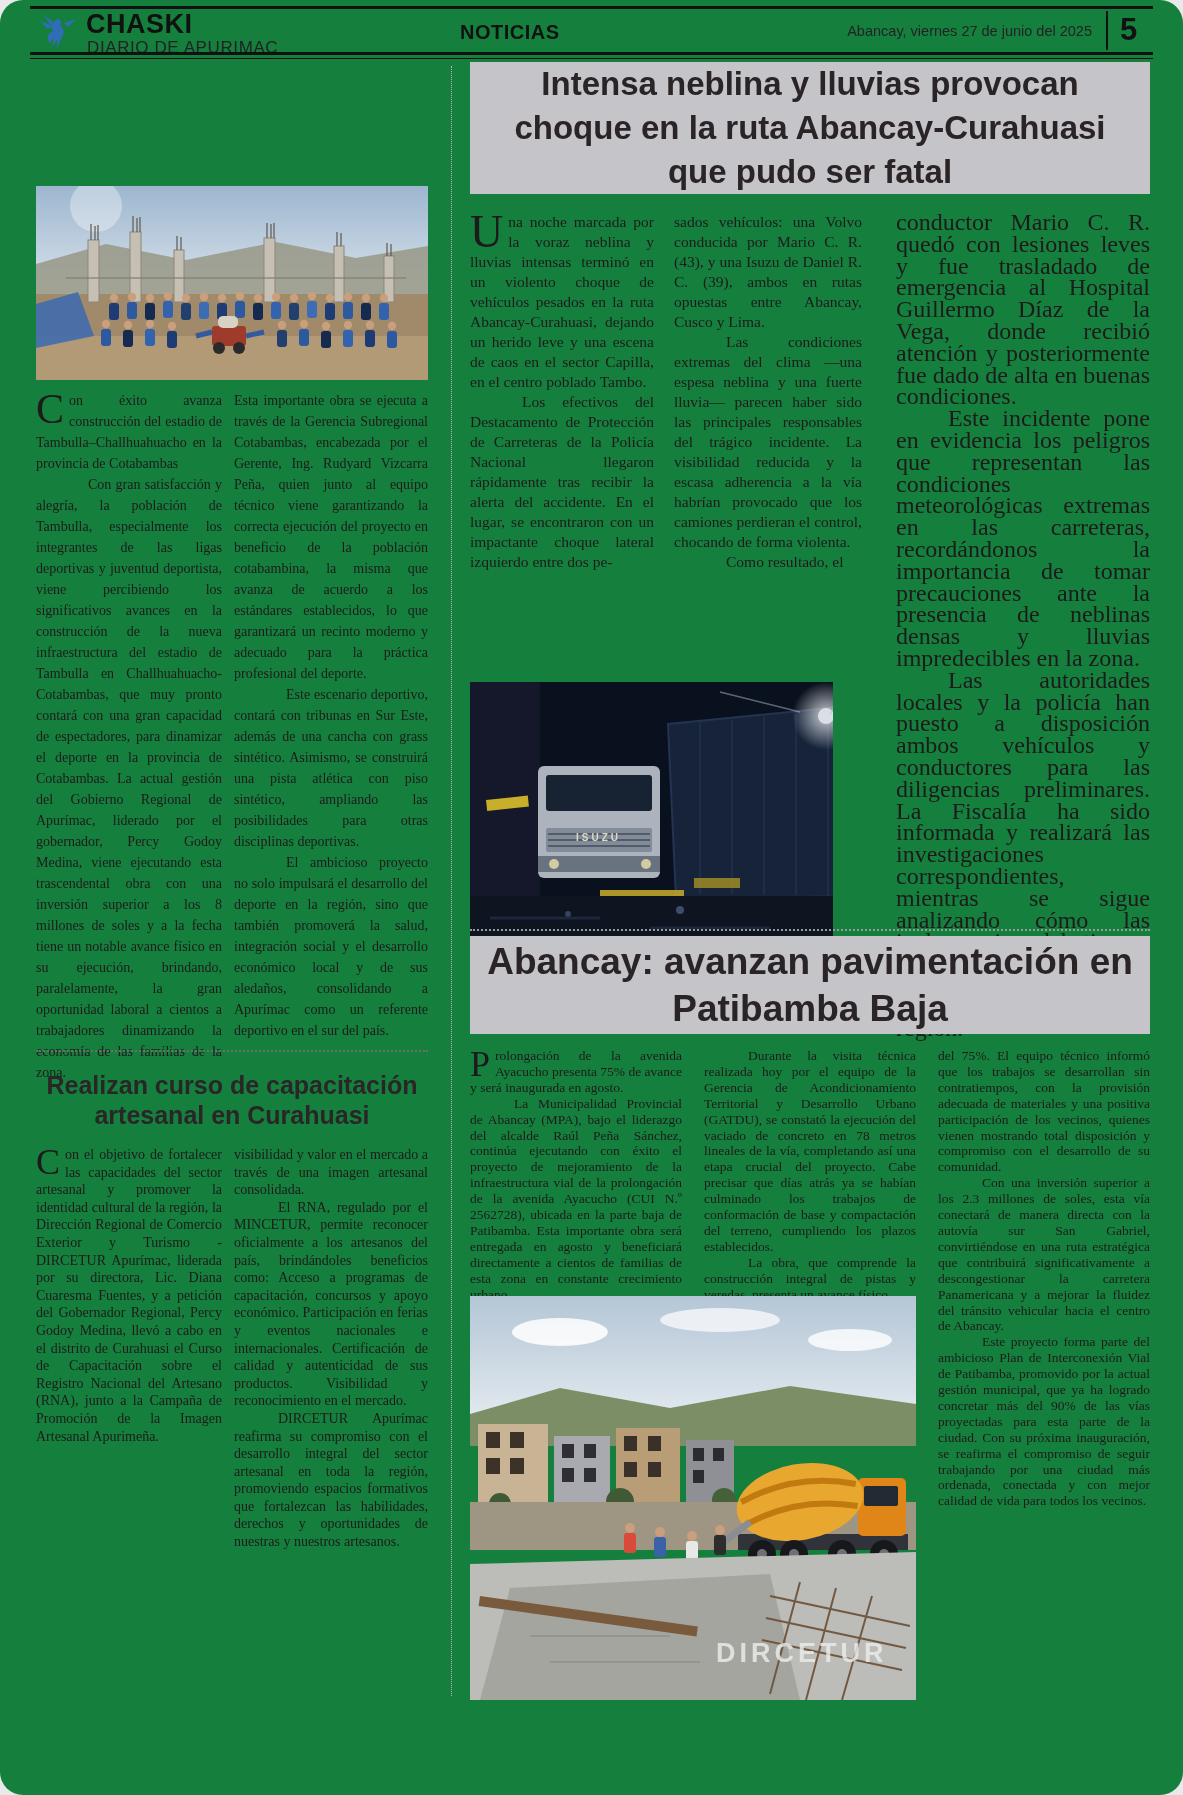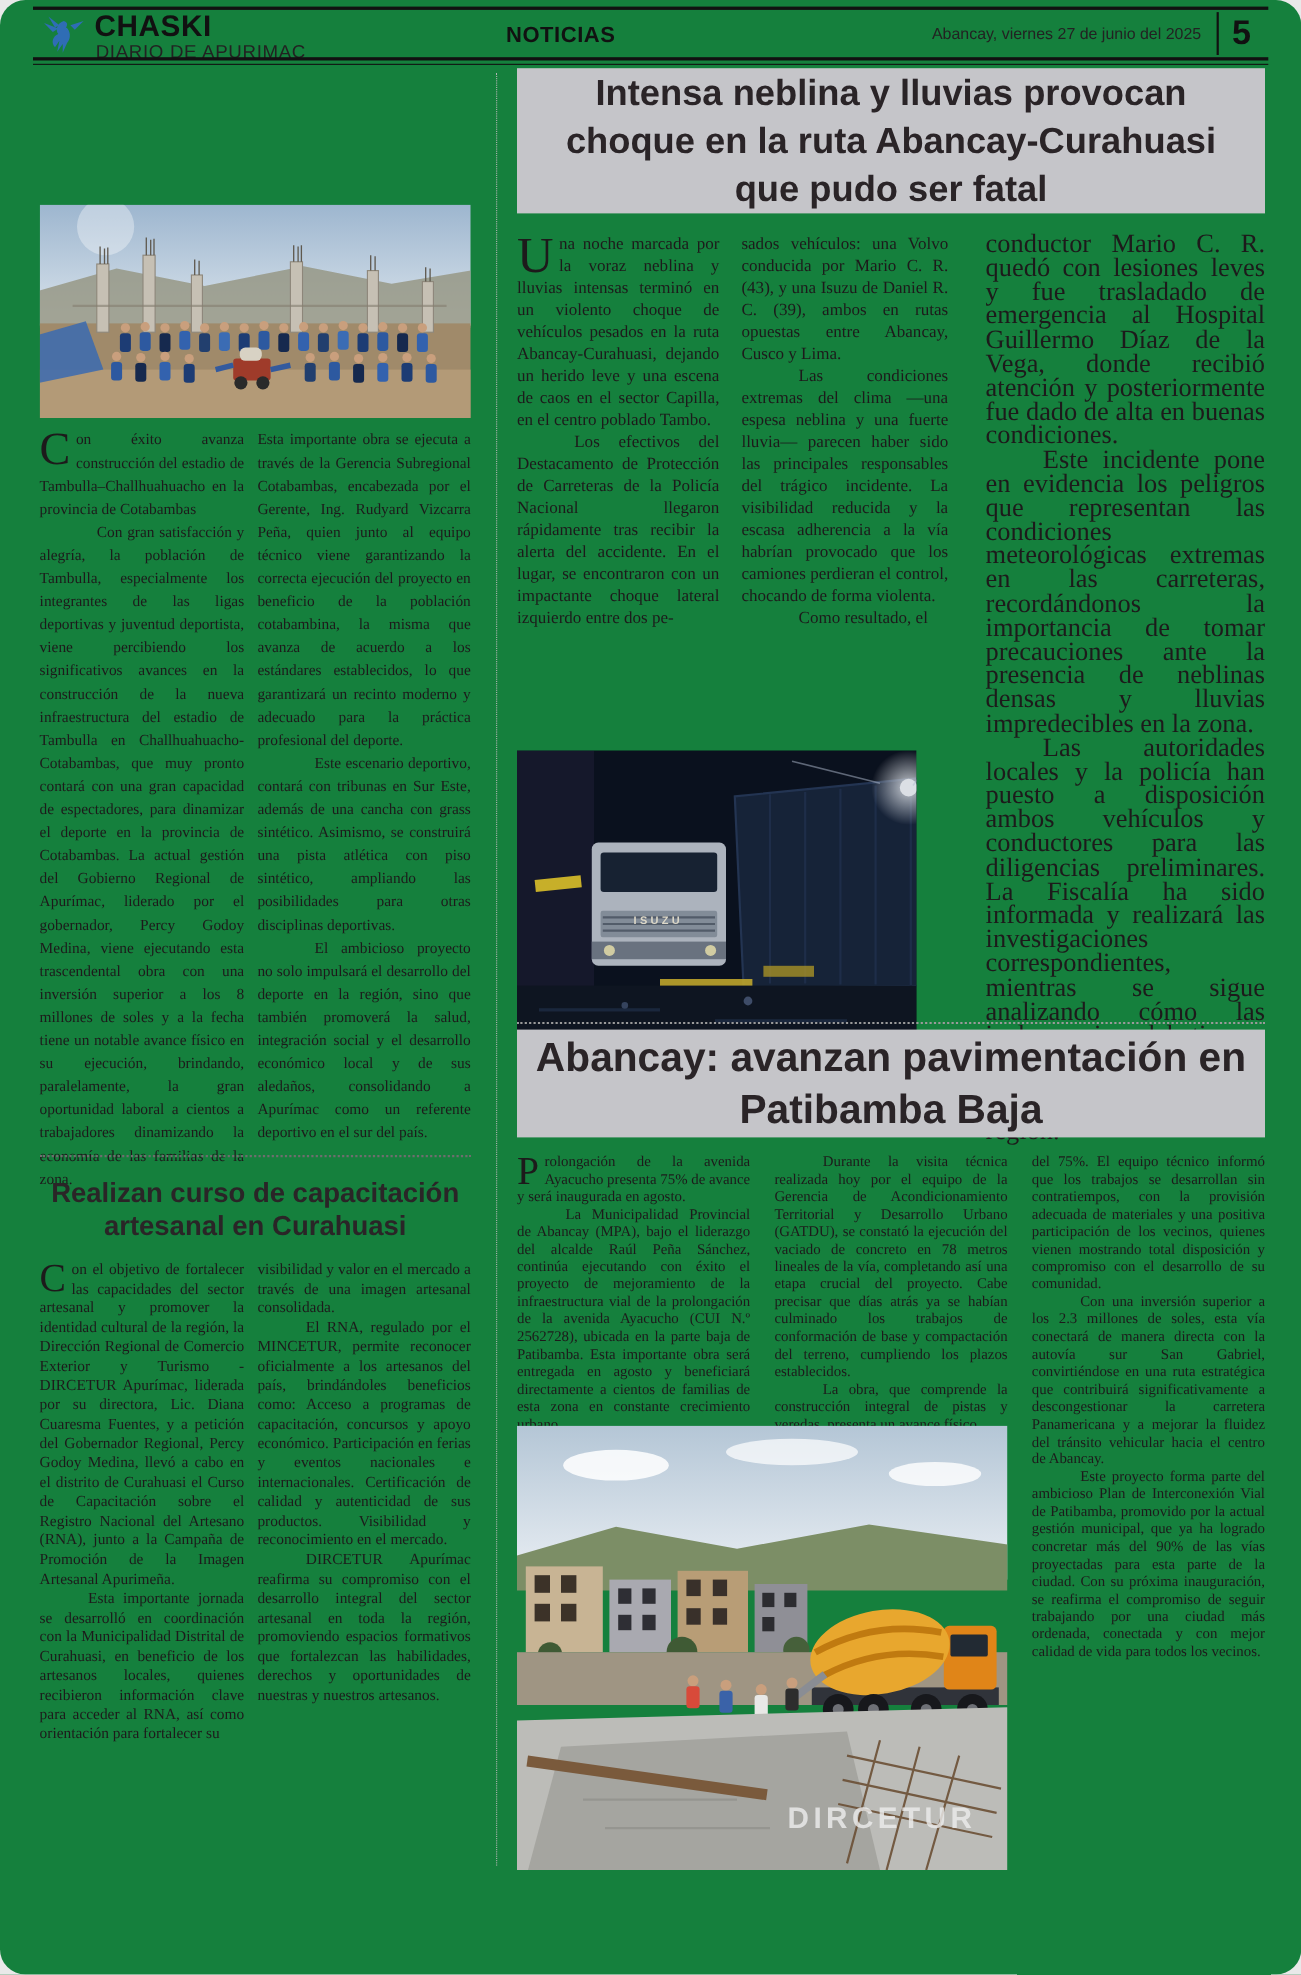--- a/index.html
+++ b/index.html
@@ -168,21 +168,20 @@
     </div>
   </div>
 
   <div class="dot-h" style="left:36px; top:1050px; width:392px;"></div>
 
   <div class="abs head-left" style="left:32px; top:1070px; width:400px;">Realizan curso de capacitación artesanal en Curahuasi</div>
 
   <div class="abs" style="left:36px; top:1146px; width:392px; height:500px;">
     <div class="abs col jt b-curso" style="left:0; top:0; width:186px;">
       <p><span class="dropcap sm">C</span><span>on el objetivo de fortalecer las capacidades del sector artesanal y promover la identidad cultural de la región, la Dirección Regional de Comercio Exterior y Turismo - DIRCETUR Apurímac, liderada por su directora, Lic. Diana Cuaresma Fuentes, y a petición del Gobernador Regional, Percy Godoy Medina, llevó a cabo en el distrito de Curahuasi el Curso de Capacitación sobre el Registro Nacional del Artesano (RNA), junto a la Campaña de Promoción de la Imagen Artesanal Apurimeña.</span></p>
-      <p class="ind2">Esta importante jornada se desarrolló en coordinación con la Municipalidad Distrital de Curahuasi, en beneficio de los artesanos locales, quienes recibieron información clave para acceder al RNA, así como orientación para fortalecer su</p>
     </div>
     <div class="abs col jt b-curso" style="left:198px; top:0; width:194px;">
       <p>visibilidad y valor en el mercado a través de una imagen artesanal consolidada.</p>
       <p class="ind2">El RNA, regulado por el MINCETUR, permite reconocer oficialmente a los artesanos del país, brindándoles beneficios como: Acceso a programas de capacitación, concursos y apoyo económico. Participación en ferias y eventos nacionales e internacionales. Certificación de calidad y autenticidad de sus productos. Visibilidad y reconocimiento en el mercado.</p>
       <p class="ind2">DIRCETUR Apurímac reafirma su compromiso con el desarrollo integral del sector artesanal en toda la región, promoviendo espacios formativos que fortalezcan las habilidades, derechos y oportunidades de nuestras y nuestros artesanos.</p>
     </div>
   </div>
 
   <div class="abs head-box fog" style="left:470px; top:62px; width:680px; height:132px; box-sizing:border-box;">Intensa neblina y lluvias provocan choque en la ruta Abancay-Curahuasi que pudo ser fatal</div>
 

